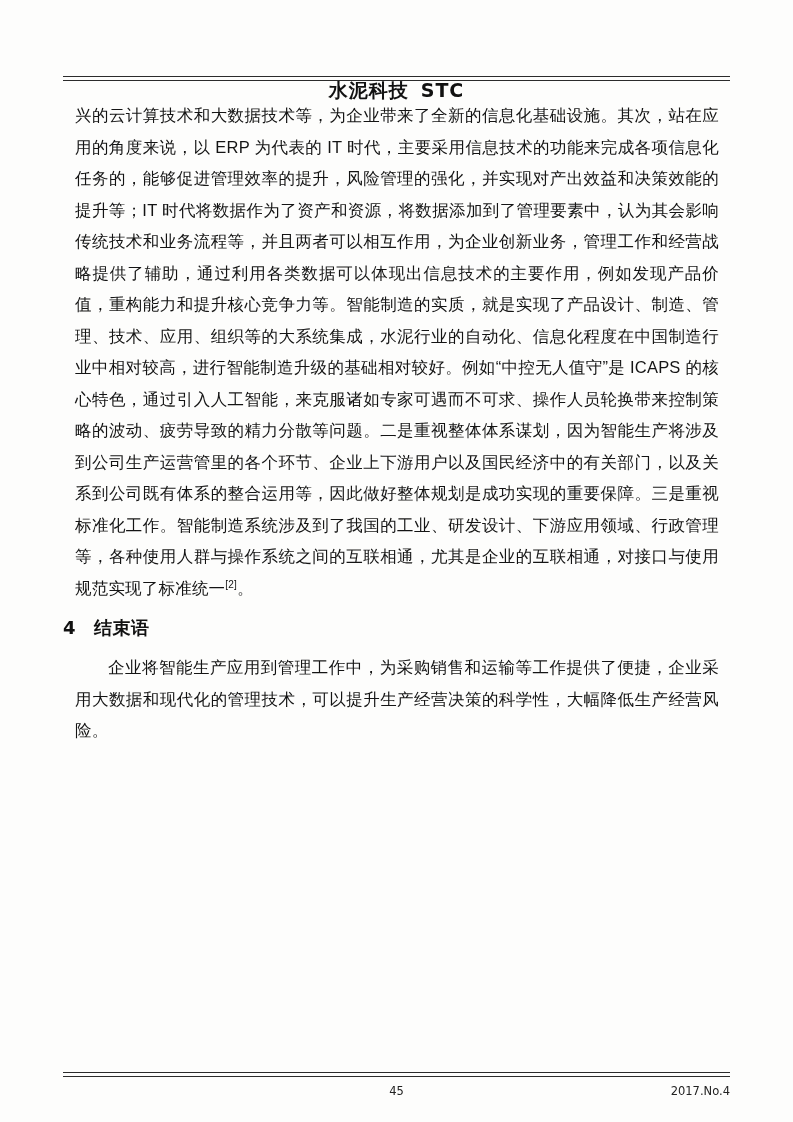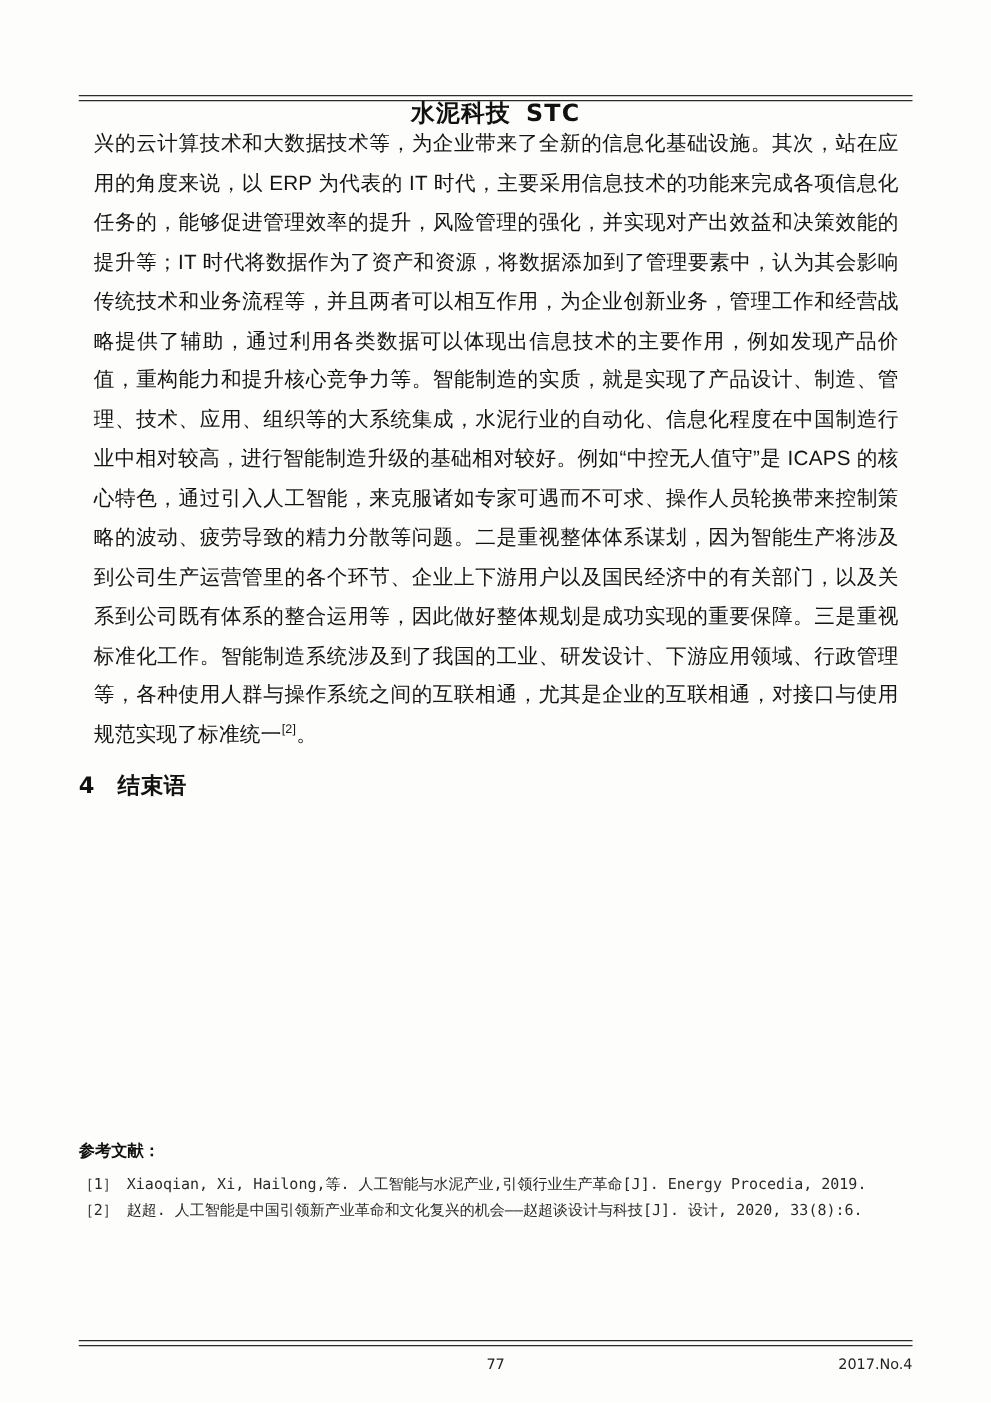--- a/index.html
+++ b/index.html
@@ -179,29 +179,25 @@
   <div class="header-rule2"></div>
 
   <div class="body-area">
 
     <p class="para"><span>兴的云计算技术和大数据技术等，为企业带来了全新的信息化基础设施。其次，站在应用的角度来说，以 ERP 为代表的 IT 时代，主要采用信息技术的功能来完成各项信息化任务的，能够促进管理效率的提升，风险管理的强化，并实现对产出效益和决策效能的提升等；IT 时代将数据作为了资产和资源，将数据添加到了管理要素中，认为其会影响传统技术和业务流程等，并且两者可以相互作用，为企业创新业务，管理工作和经营战略提供了辅助，通过利用各类数据可以体现出信息技术的主要作用，例如发现产品价值，重构能力和提升核心竞争力等。智能制造的实质，就是实现了产品设计、制造、管理、技术、应用、组织等的大系统集成，水泥行业的自动化、信息化程度在中国制造行业中相对较高，进行智能制造升级的基础相对较好。例如“中控无人值守”是 ICAPS 的核心特色，通过引入人工智能，来克服诸如专家可遇而不可求、操作人员轮换带来控制策略的波动、疲劳导致的精力分散等问题。二是重视整体体系谋划，因为智能生产将涉及到公司生产运营管里的各个环节、企业上下游用户以及国民经济中的有关部门，以及关系到公司既有体系的整合运用等，因此做好整体规划是成功实现的重要保障。三是重视标准化工作。智能制造系统涉及到了我国的工业、研发设计、下游应用领域、行政管理等，各种使用人群与操作系统之间的互联相通，尤其是企业的互联相通，对接口与使用规范实现了标准统一</span><sup class="ref">[2]</sup><span>。</span></p>
 
     <div class="section-head">
       <span class="num">4</span><span>结束语</span>
     </div>
 
+    <p class="para indent">企业将智能生产应用到管理工作中，为采购销售和运输等工作提供了便捷，企业采用大数据和现代化的管理技术，可以提升生产经营决策的科学性，大幅降低生产经营风险。</p>
 
   </div>
 
-  <div class="refs">
-    <div class="refs-title">参考文献：</div>
-    <div class="ref-item">［1］ Xiaoqian, Xi, Hailong,等. 人工智能与水泥产业,引领行业生产革命[J]. Energy Procedia, 2019.</div>
-    <div class="ref-item">［2］ 赵超. 人工智能是中国引领新产业革命和文化复兴的机会——赵超谈设计与科技[J]. 设计, 2020, 33(8):6.</div>
-  </div>
 
   <div class="footer-rule"></div>
   <div class="footer-rule2"></div>
   <div class="footer">
-    <span class="footer-page">77</span>
+    <span class="footer-page">45</span>
     <span class="footer-issue">2017.No.4</span>
   </div>
 
 </div>
 
 </body></html>

